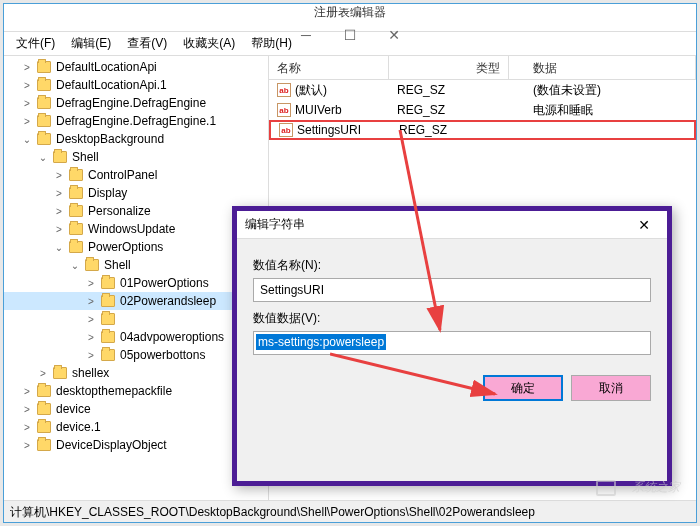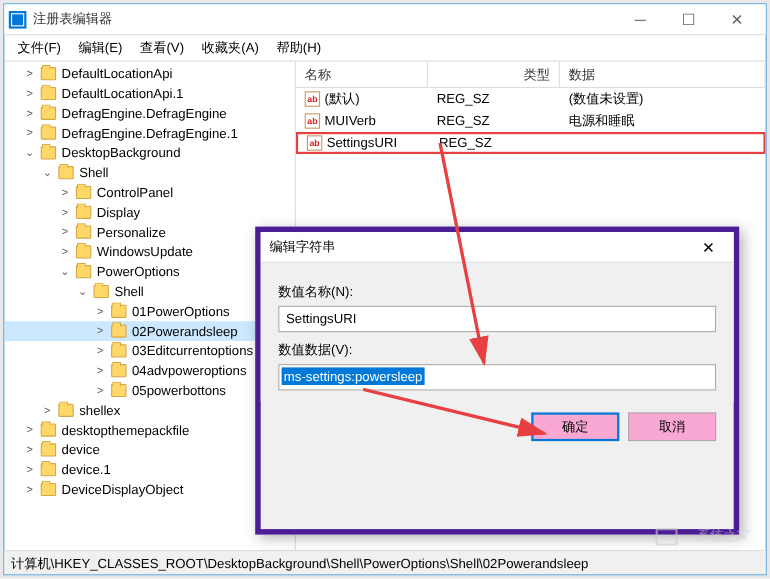--- a/index.html
+++ b/index.html
@@ -1,18 +1,18 @@
 <!DOCTYPE html>
 <html><head>
   <meta charset="utf-8">
   <style>
     * { box-sizing: border-box; margin: 0; padding: 0; font-family: "Microsoft YaHei", "Segoe UI", sans-serif; font-size: 12px; }
     body { width: 700px; height: 526px; background: #e8e8e8; position: relative; overflow: hidden; }
     .window { position: absolute; left: 3px; top: 3px; width: 694px; height: 520px; background: #fff; border: 1px solid #4a9fd8; }
-    .titlebar { height: 28px; background: #fff; display: flex; align-items: center; padding: 0 4px; border-bottom: 1px solid #ddd; }
+    .titlebar { height: 28px; background: #fff; display: flex; align-items: center; padding: 0 4px; border-bottom: 1px solid #ddd; flex-direction: column; }
     .app-icon { width: 16px; height: 16px; background: #0078d7; margin-right: 6px; position: relative; }
     .app-icon::after { content: ""; position: absolute; inset: 2px; border: 1px solid #fff; }
     .title-text { flex: 1; color: #333; }
     .win-controls { display: flex; }
     .win-btn { width: 44px; height: 28px; display: flex; align-items: center; justify-content: center; color: #666; font-size: 14px; cursor: pointer; }
     .menubar { height: 24px; display: flex; align-items: center; padding: 0 4px; border-bottom: 1px solid #ddd; }
     .menu-item { padding: 2px 8px; cursor: pointer; }
     .content { display: flex; height: calc(100% - 74px); }
     .tree-panel { width: 265px; overflow-y: auto; border-right: 1px solid #ddd; padding: 2px 0; }
     .list-panel { flex: 1; overflow: hidden; }
@@ -40,21 +40,21 @@
     .dlg-input-wrap { position: relative; }
     .sel-overlay { position: absolute; left: 3px; top: 3px; background: #0078d7; color: #fff; padding: 1px 2px; font-size: 12px; text-align: center; }
     .dialog-buttons { display: flex; justify-content: flex-end; gap: 8px; padding: 10px 16px; }
     .dlg-btn { width: 80px; height: 26px; border: 1px solid #aaa; background: #f9a8d4; cursor: pointer; }
     .dlg-btn.primary { border: 2px solid #0078d7; }
     .arrow-svg { position: absolute; pointer-events: none; }
     .watermark { position: absolute; right: 20px; bottom: 30px; color: #cccccc; font-size: 16px; font-style: italic; opacity: 0.6; display:flex; align-items:center; gap:16px;}
     .wm-icon { width:20px; height:16px; border:2px solid #ccc; border-radius:2px; position:relative;}
     .c1 { width: 120px; }
     .c2 { width: 120px; text-align: right; }
-    .c3 { flex: 1; }
+    .c3 { flex: 1; margin-left: 16px; }
   </style>
 </head>
 <body>
 
 <div class="window">
   <div class="titlebar">
     <div class="app-icon"></div>
     <div class="title-text">注册表编辑器</div>
     <div class="win-controls">
       <div class="win-btn">─</div>
@@ -137,21 +137,20 @@
           <span class="tree-label">01PowerOptions</span>
         </div>
         <div class="tree-row selected" style="padding-left: 80px;">
           <span class="twisty">&gt;</span>
           <span class="folder-icon"></span>
           <span class="tree-label">02Powerandsleep</span>
         </div>
         <div class="tree-row" style="padding-left: 80px;">
           <span class="twisty">&gt;</span>
           <span class="folder-icon"></span>
-          <span class="tree-label">03Editcurrentoptions</span>
         </div>
         <div class="tree-row" style="padding-left: 80px;">
           <span class="twisty">&gt;</span>
           <span class="folder-icon"></span>
           <span class="tree-label">04advpoweroptions</span>
         </div>
         <div class="tree-row" style="padding-left: 80px;">
           <span class="twisty">&gt;</span>
           <span class="folder-icon"></span>
           <span class="tree-label">05powerbottons</span>

